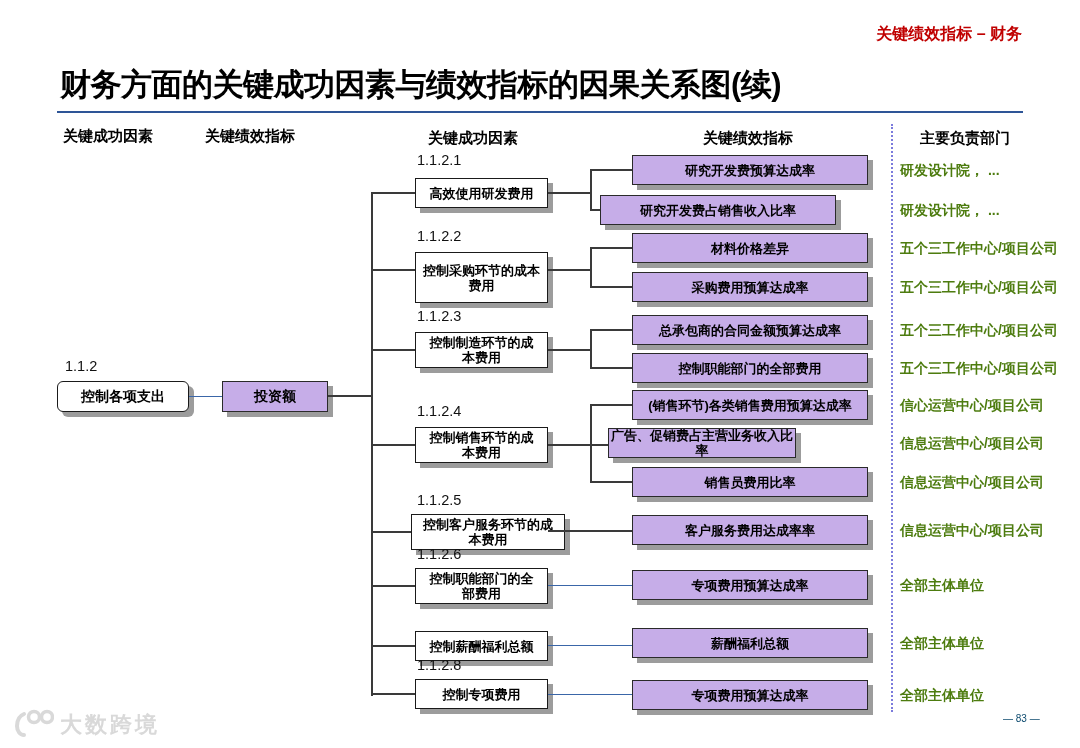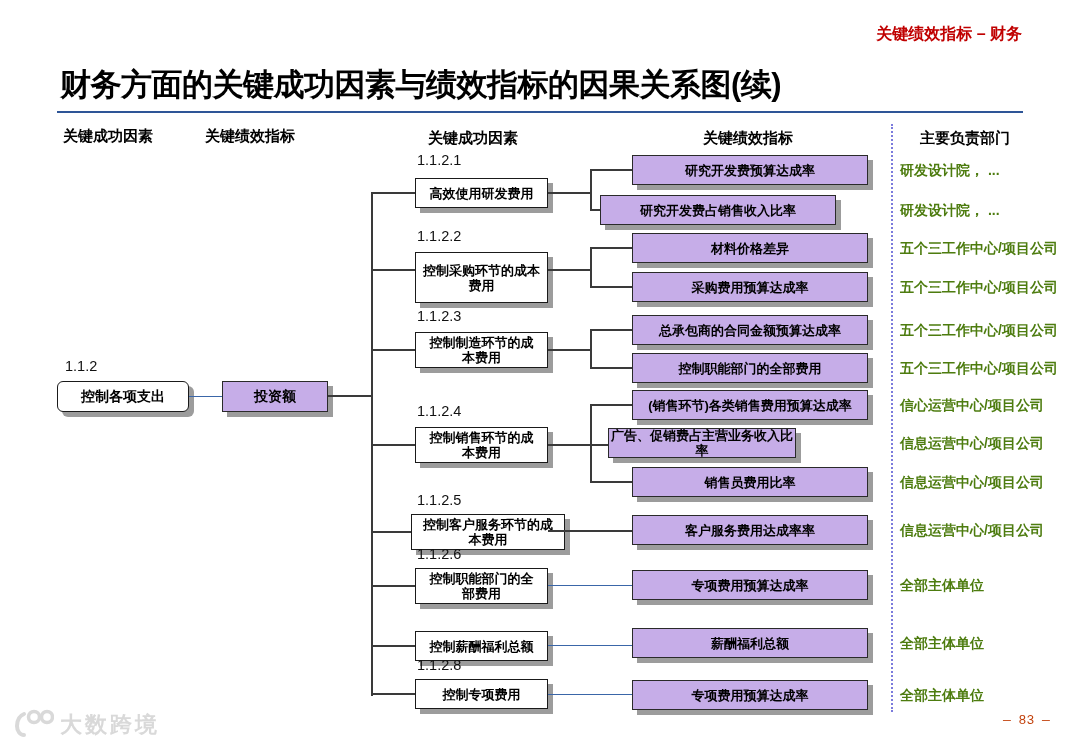--- a/index.html
+++ b/index.html
@@ -21,21 +21,21 @@
   .pbox{
     background:#c6ade8;border:1.6px solid #2a2a2a;box-shadow:5px 5px 0 #9c9c9c;
     display:flex;align-items:center;justify-content:center;text-align:center;
     font-size:13px;font-weight:700;color:#000000;line-height:15px;box-sizing:border-box;
   }
   .hline-k{background:#3a3a3a;height:2px;}
   .vline-k{background:#3a3a3a;width:2px;}
   .hline-b{background:#3a66a8;height:1px;}
   .dots{border-left:2px dotted #7b7bdc;width:0;}
   .dept{font-size:14px;font-weight:600;color:#4d7c0f;white-space:nowrap;line-height:20px;}
-  .pagenum{font-size:13px;color:#c2410c;white-space:nowrap;font-family:Liberation Mono, monospace;}
+  .pagenum{font-size:10px;color:#0c4a6e;white-space:nowrap;}
   .wm{display:flex;align-items:center;gap:6px;color:#d9d9d9;}
   .wm-text{font-size:22px;font-weight:700;letter-spacing:3px;color:#d9d9d9;}
 </style>
 </head>
 <body>
 
 <div id="slide">
 
   <div class="abs corner-tag" style="right:58px;top:24px;">关键绩效指标 – 财务</div>
   <div class="abs title" style="left:60px;top:64px;">财务方面的关键成功因素与绩效指标的因果关系图(续)</div>

